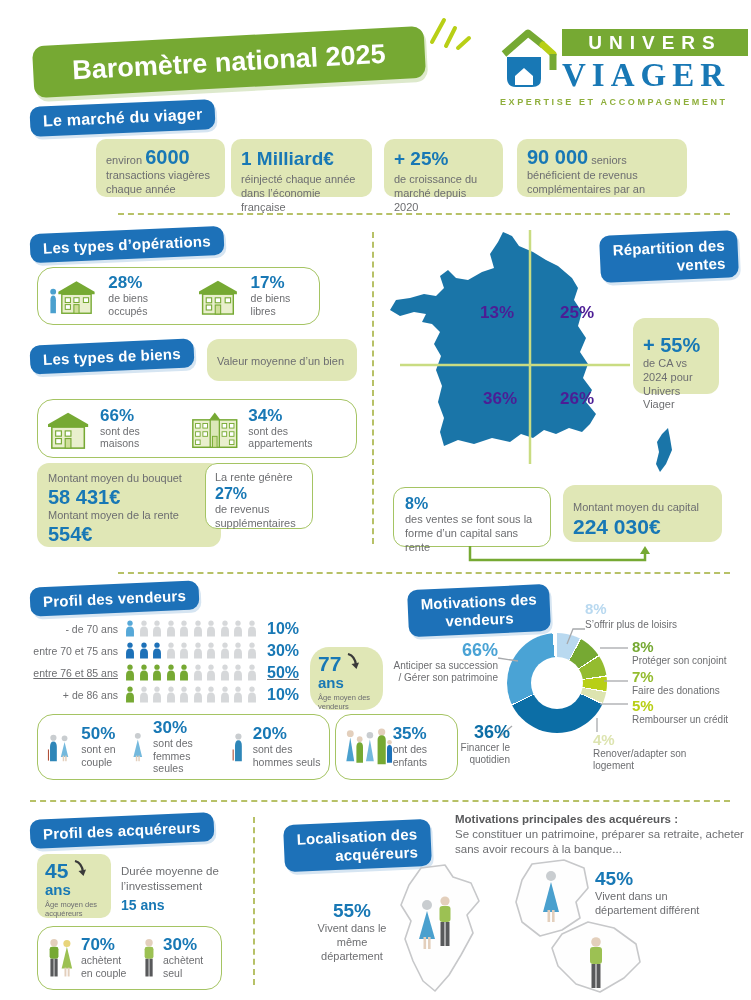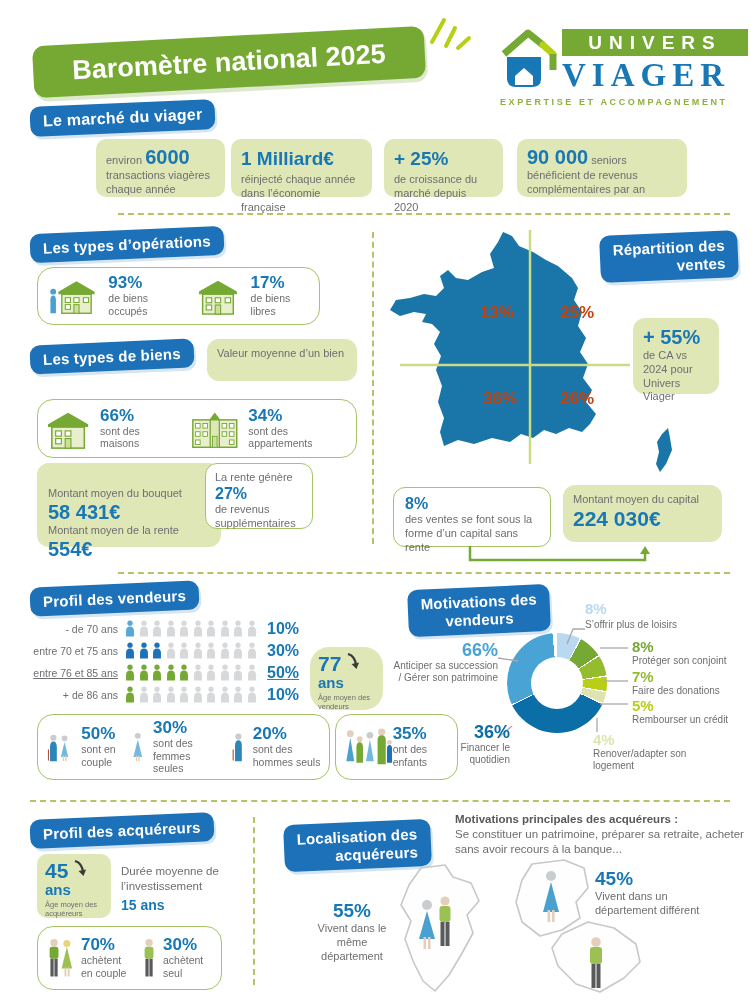--- a/index.html
+++ b/index.html
@@ -3,21 +3,21 @@
 <meta charset="utf-8">
 <style>
   html,body{margin:0;padding:0;background:#ffffff;}
   .page{position:relative;width:751px;height:1000px;background:#fff;overflow:hidden;
         font-family:"Liberation Sans",sans-serif;color:#6d6e71;}
   .abs{position:absolute;}
   .badge{position:absolute;background:#1d71b8;color:#fff;font-weight:800;
          border-radius:10px;padding:6px 13px;font-size:15px;letter-spacing:.2px;
          transform:rotate(-2.5deg);box-shadow:2px 3px 0 rgba(29,113,184,.18);}
   .badge .l2{display:block;text-align:right;margin-top:1px;}
-  .gcard{position:absolute;background:#e0e7b6;border-radius:12px;padding:8px 10px;box-sizing:border-box;}
+  .gcard{position:absolute;background:#e0e7b6;border-radius:12px;padding:16px 10px;box-sizing:border-box;}
   .wcard{position:absolute;background:#fff;border:1.6px solid #a5c463;border-radius:16px;box-sizing:border-box;}
   .num{color:#1878b5;font-weight:800;}
   .hsep{position:absolute;border-top:2px dashed #b7c167;height:0;}
   .vsep{position:absolute;border-left:2px dashed #b7c167;width:0;}
   .small{font-size:11px;line-height:1.25;}
 
   
   .title-banner{position:absolute;left:33px;top:36px;width:392px;height:52px;background:#76a933;
     border-radius:12px;transform:rotate(-3deg);display:flex;align-items:center;justify-content:center;
     color:#fff;font-weight:800;font-size:27px;box-shadow:2px 4px 0 rgba(118,169,51,.25);}
@@ -29,21 +29,21 @@
 
   
   .mcard{position:absolute;background:#e0e7b6;border-radius:10px;padding:8px 10px;box-sizing:border-box;
          font-size:11px;line-height:1.3;color:#6d6e71;}
   .mcard .big{font-size:20px;line-height:1.05;}
 
   .item-val{font-size:17px;line-height:1.05;}
   .item-lbl{font-size:10.5px;line-height:1.2;color:#6d6e71;}
 
   
-  .qlab{position:absolute;width:54px;text-align:center;color:#c2410c;font-weight:800;font-size:17px;}
+  .qlab{position:absolute;width:54px;text-align:center;color:#4c1d95;font-weight:800;font-size:17px;}
 
   
   .vrow{position:absolute;left:30px;display:flex;align-items:center;height:21px;}
   .vrow .lbl{width:88px;text-align:right;font-size:10.5px;color:#6d6e71;margin-right:6px;}
   .vrow .icons{display:flex;align-items:flex-end;}
   .pp{width:12px;height:17px;margin-right:1.5px;}
   .vrow .pct{font-size:16px;margin-left:8px;color:#1878b5;font-weight:800;}
 
   
   .dl-pct{position:absolute;font-weight:800;font-size:15px;}
@@ -117,21 +117,21 @@
       <path d="M2.8,41 V26 Q2.8,20.5 6,20.5 Q9.2,20.5 9.2,26 V41 Z" fill="#4aa0ce"></path>
       <path d="M12,16 L33,4 L54,16 L54,19 L12,19 Z" fill="#76a933"></path>
       <rect x="16" y="19" width="34" height="22" fill="#e9efcd" stroke="#76a933" stroke-width="1.6"></rect>
       <rect x="20" y="23" width="6" height="5.5" fill="#fff" stroke="#76a933" stroke-width="1.2"></rect>
       <rect x="30" y="23" width="6" height="5.5" fill="#fff" stroke="#76a933" stroke-width="1.2"></rect>
       <rect x="20" y="31" width="6" height="5.5" fill="#fff" stroke="#76a933" stroke-width="1.2"></rect>
       <rect x="30" y="31" width="6" height="10" fill="#cfdf9a" stroke="#76a933" stroke-width="1.2"></rect>
       <rect x="41" y="23" width="6" height="5.5" fill="#fff" stroke="#76a933" stroke-width="1.2"></rect>
     </svg>
     <div>
-      <div class="num item-val">93%</div>
+      <div class="num item-val">28%</div>
       <div class="item-lbl">de biens occupés</div>
     </div>
     <svg width="46" height="42" viewBox="12 0 44 42" style="margin-left:8px;">
       <path d="M12,16 L33,4 L54,16 L54,19 L12,19 Z" fill="#76a933"></path>
       <rect x="16" y="19" width="34" height="22" fill="#e9efcd" stroke="#76a933" stroke-width="1.6"></rect>
       <rect x="20" y="23" width="6" height="5.5" fill="#fff" stroke="#76a933" stroke-width="1.2"></rect>
       <rect x="30" y="23" width="6" height="5.5" fill="#fff" stroke="#76a933" stroke-width="1.2"></rect>
       <rect x="20" y="31" width="6" height="5.5" fill="#fff" stroke="#76a933" stroke-width="1.2"></rect>
       <rect x="30" y="31" width="6" height="10" fill="#cfdf9a" stroke="#76a933" stroke-width="1.2"></rect>
       <rect x="41" y="23" width="6" height="5.5" fill="#fff" stroke="#76a933" stroke-width="1.2"></rect>
@@ -176,21 +176,21 @@
       <rect x="23.5" y="30" width="5" height="12" fill="#cfdf9a" stroke="#76a933"></rect>
       <rect x="5" y="34" width="5" height="5" fill="#fff" stroke="#76a933"></rect>
       <rect x="42" y="34" width="5" height="5" fill="#fff" stroke="#76a933"></rect>
     </svg>
     <div>
       <div class="num item-val">34%</div>
       <div class="item-lbl">sont des appartements</div>
     </div>
   </div>
 
-  <div class="gcard" style="left:37px;top:463px;width:184px;height:84px;padding:24px 11px;">
+  <div class="gcard" style="left:37px;top:463px;width:184px;height:84px;padding:9px 11px;">
     <div class="small">Montant moyen du bouquet</div>
     <div class="num" style="font-size:20px;">58 431€</div>
     <div class="small">Montant moyen de la rente</div>
     <div class="num" style="font-size:20px;">554€</div>
   </div>
 
   <div class="wcard" style="left:205px;top:463px;width:108px;height:66px;padding:7px 9px;border-radius:12px;">
     <div class="small">La rente génère</div>
     <div class="num" style="font-size:16px;">27%</div>
     <div class="small">de revenus supplémentaires</div>

